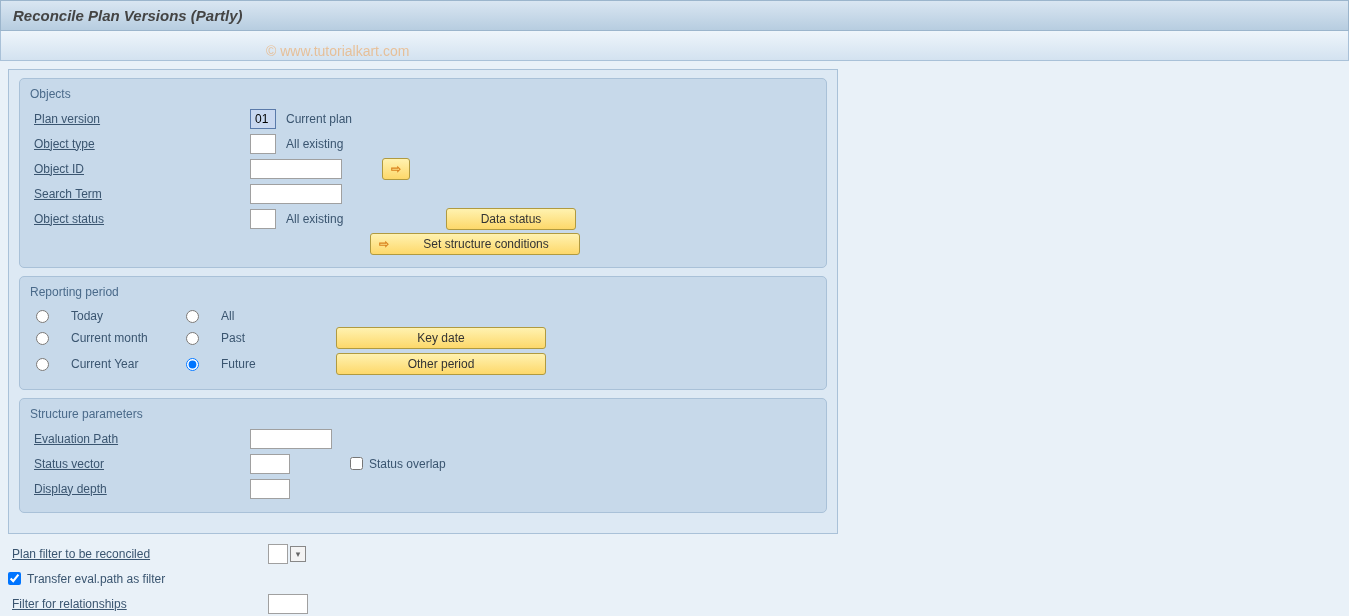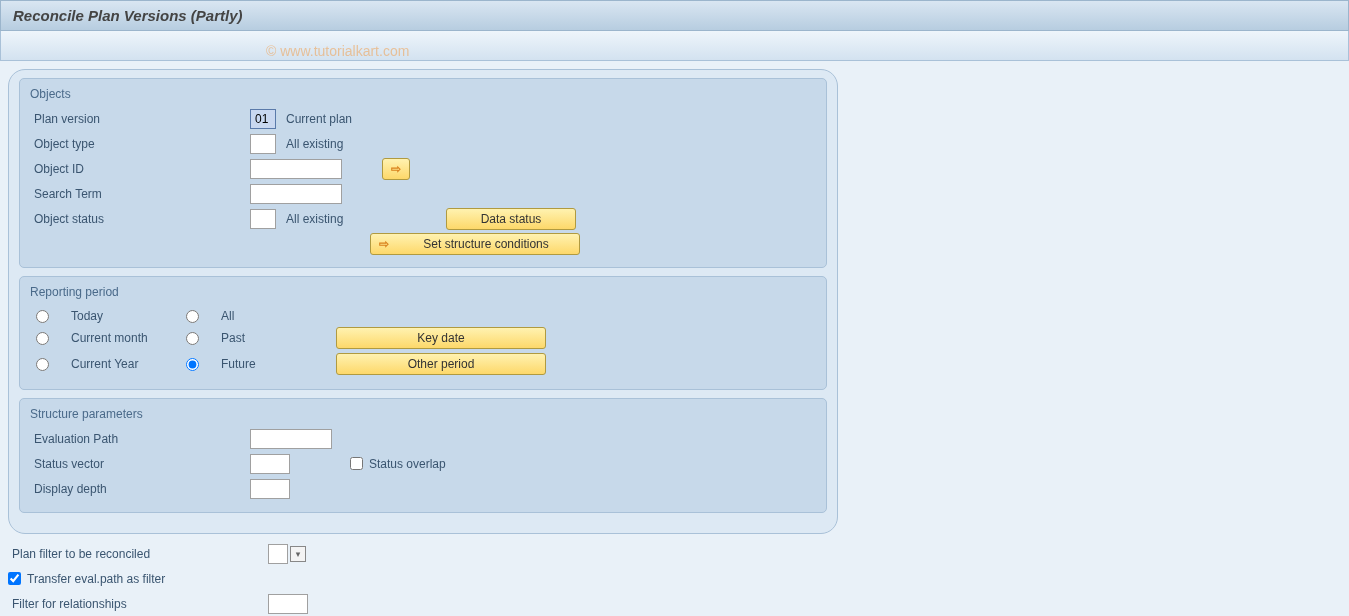--- a/index.html
+++ b/index.html
@@ -36,21 +36,21 @@
       font-size: 14px;
       opacity: 0.55;
       font-weight: normal;
       pointer-events: none;
     }
     .content {
       padding: 8px;
     }
     .panel {
       border: 1px solid #a9c1d8;
-      border-radius: 17px;
+      border-radius: 0;
       background: #dde9f4;
       padding: 8px 10px 12px 10px;
       width: 830px;
       margin-bottom: 8px;
     }
     .groupbox {
       border: 1px solid #a9c1d8;
       border-radius: 5px;
       background: #c7d9ea;
       margin-bottom: 8px;
@@ -66,20 +66,21 @@
       display: flex;
       align-items: center;
       min-height: 23px;
       margin-bottom: 2px;
     }
     .label {
       width: 220px;
       color: #3a5570;
       font-size: 12px;
       padding-left: 4px;
+      text-decoration: underline;
     }
     input[type="text"].field {
       border: 1px solid #a0a0a0;
       background: #fff;
       height: 20px;
       padding: 2px 4px;
       font-size: 12px;
     }
     .field-xs { width: 26px; }
     .field-ss { width: 26px; }

